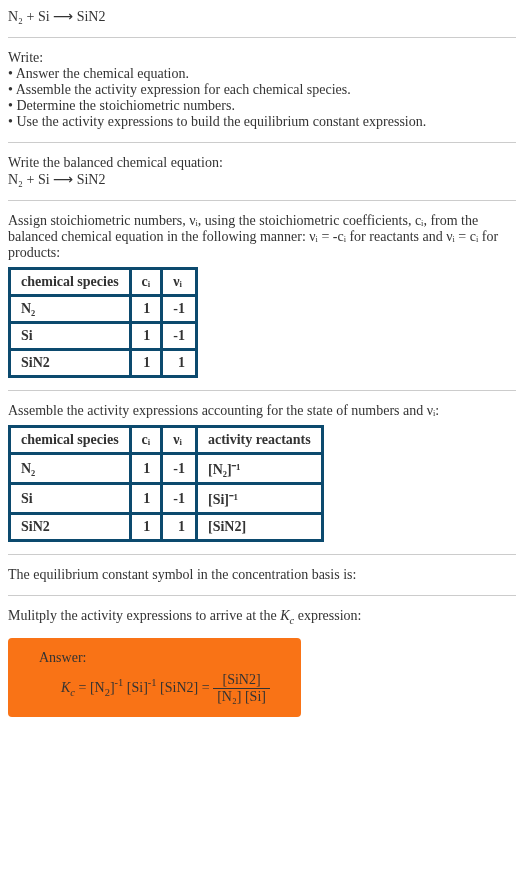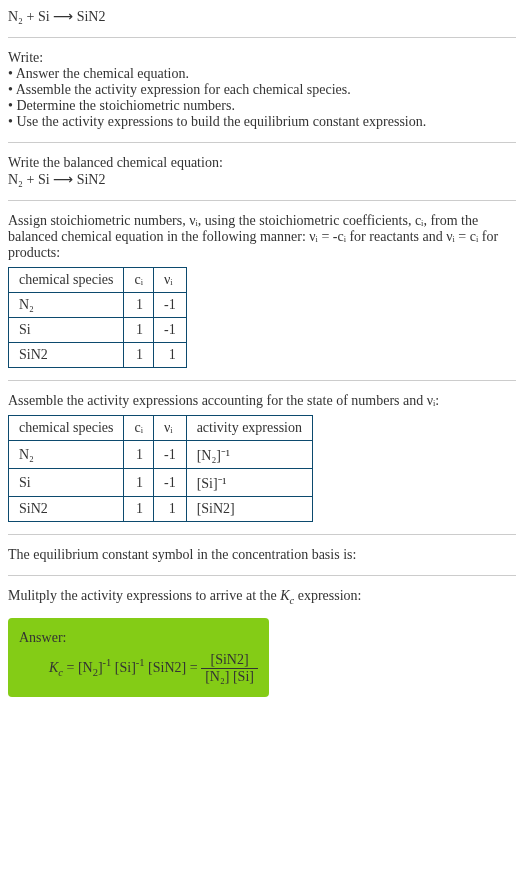--- a/index.html
+++ b/index.html
@@ -23,35 +23,35 @@
       font-family: Georgia, serif;
     }
     sub {
       font-size: 0.75em;
     }
     table {
       border-collapse: collapse;
       margin-top: 6px;
     }
     td, th {
-      border: 1px solid #0c4a6e;
+      border: 3px solid #0c4a6e;
       padding: 4px 10px;
       text-align: left;
-      font-weight: normal;
+      font-weight: bold;
     }
     th {
       background: #fff;
     }
     .num {
       text-align: right;
     }
     .answer-box {
-      background: #84cc16;
+      background: #f97316;
       border-radius: 4px;
-      padding: 12px 11px;
+      padding: 12px 31px;
       display: inline-block;
       margin-top: 4px;
     }
     .italic {
       font-style: italic;
     }
     .frac {
       display: inline-block;
       vertical-align: middle;
       text-align: center;
@@ -136,21 +136,21 @@
 
 
 <div class="section">
   <div>Assemble the activity expressions accounting for the state of numbers and νᵢ:</div>
   <table>
     <tbody>
         <tr>
       <th>chemical species</th>
       <th>cᵢ</th>
       <th>νᵢ</th>
-      <th>activity expression</th>
+      <th>activity reactants</th>
     </tr>
     <tr>
       <td>N₂</td>
       <td class="num">1</td>
       <td class="num">-1</td>
       <td>[N₂]⁻¹</td>
     </tr>
     <tr>
       <td>Si</td>
       <td class="num">1</td>
@@ -177,21 +177,21 @@
 <hr>
 
 
 <div class="section">
   <div>Mulitply the activity expressions to arrive at the <span class="italic">K<sub>c</sub></span> expression:</div>
 </div>
 
 
 <div class="answer-box">
   <div>Answer:</div>
-  <div style="margin-top:6px; margin-left:30px;">
+  <div style="margin-top:6px; margin-left:22px;">
     <span class="italic">K<sub>c</sub></span> = [N<sub>2</sub>]<sup>-1</sup> [Si]<sup>-1</sup> [SiN2] =
     <span class="frac">
       <span class="num-top">[SiN2]</span>
       <span class="num-bot">[N₂] [Si]</span>
     </span>
   </div>
 </div>
 
 
 

